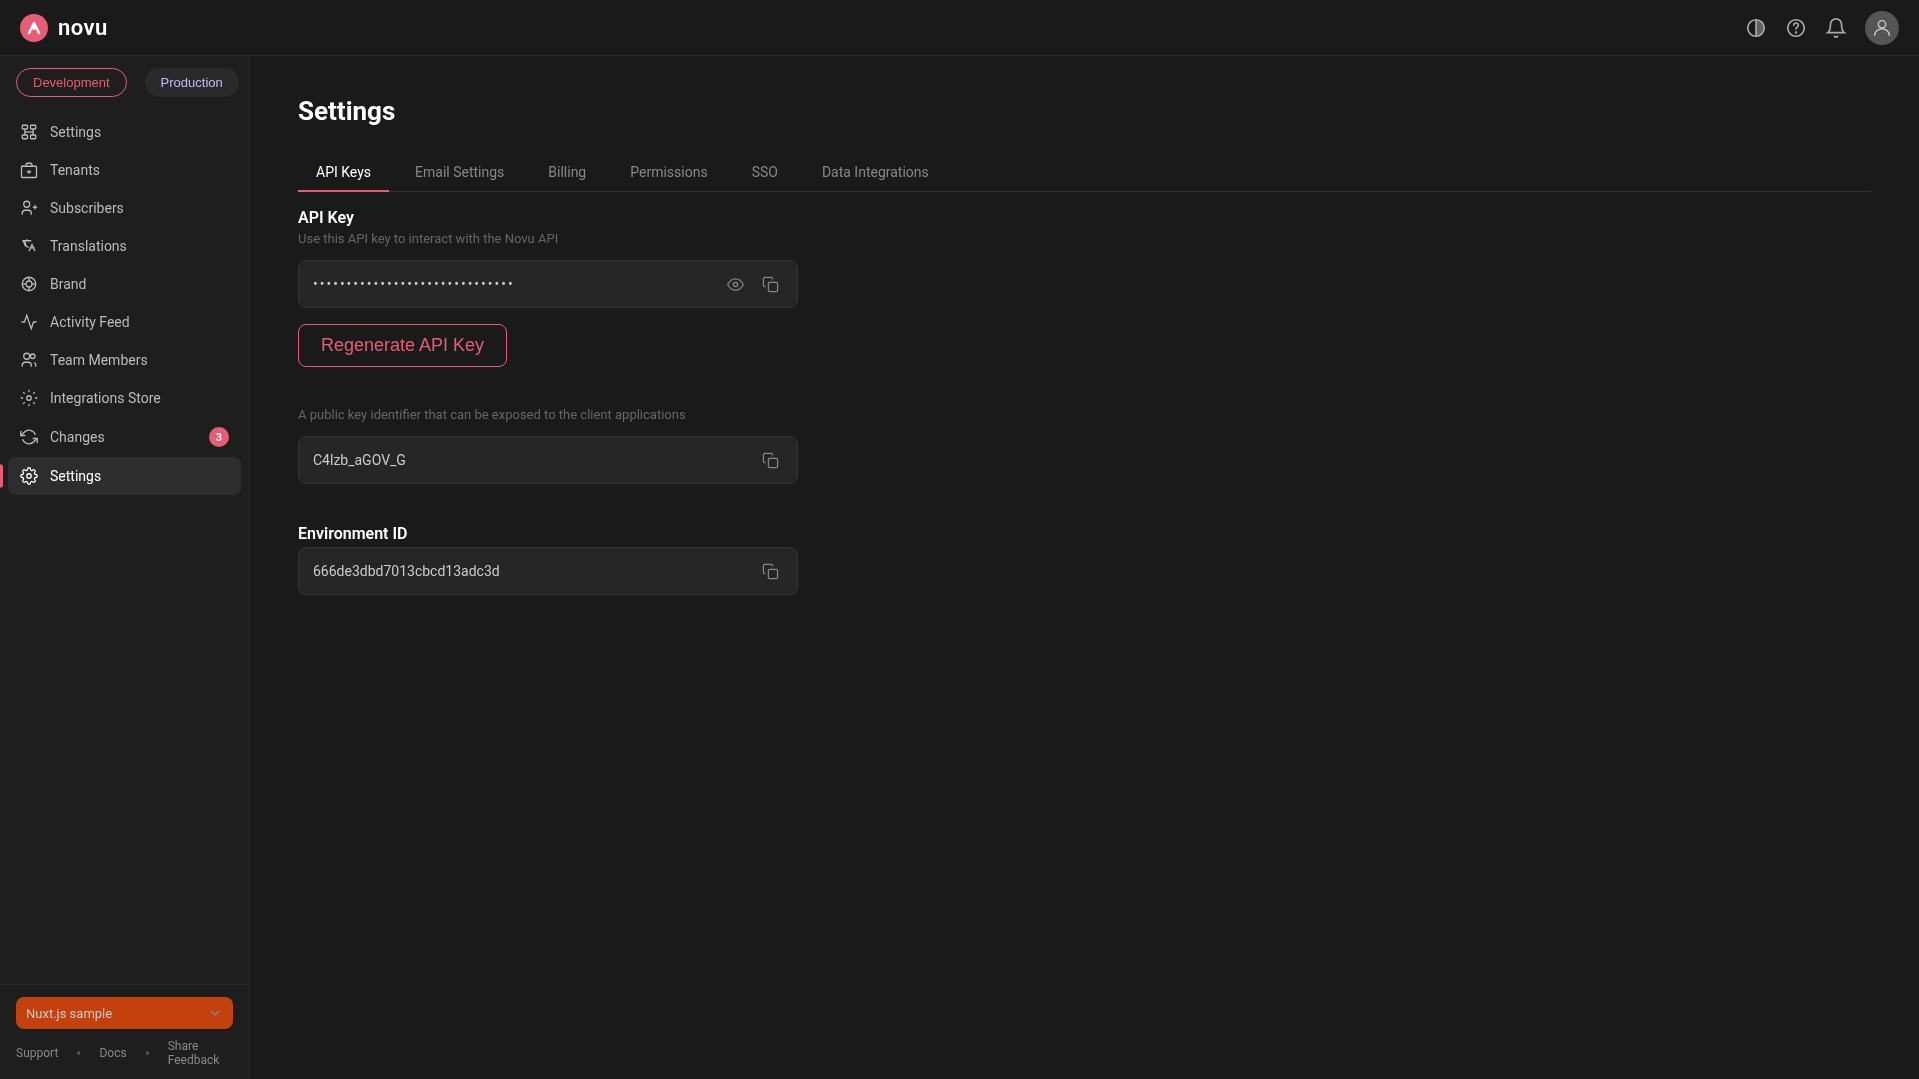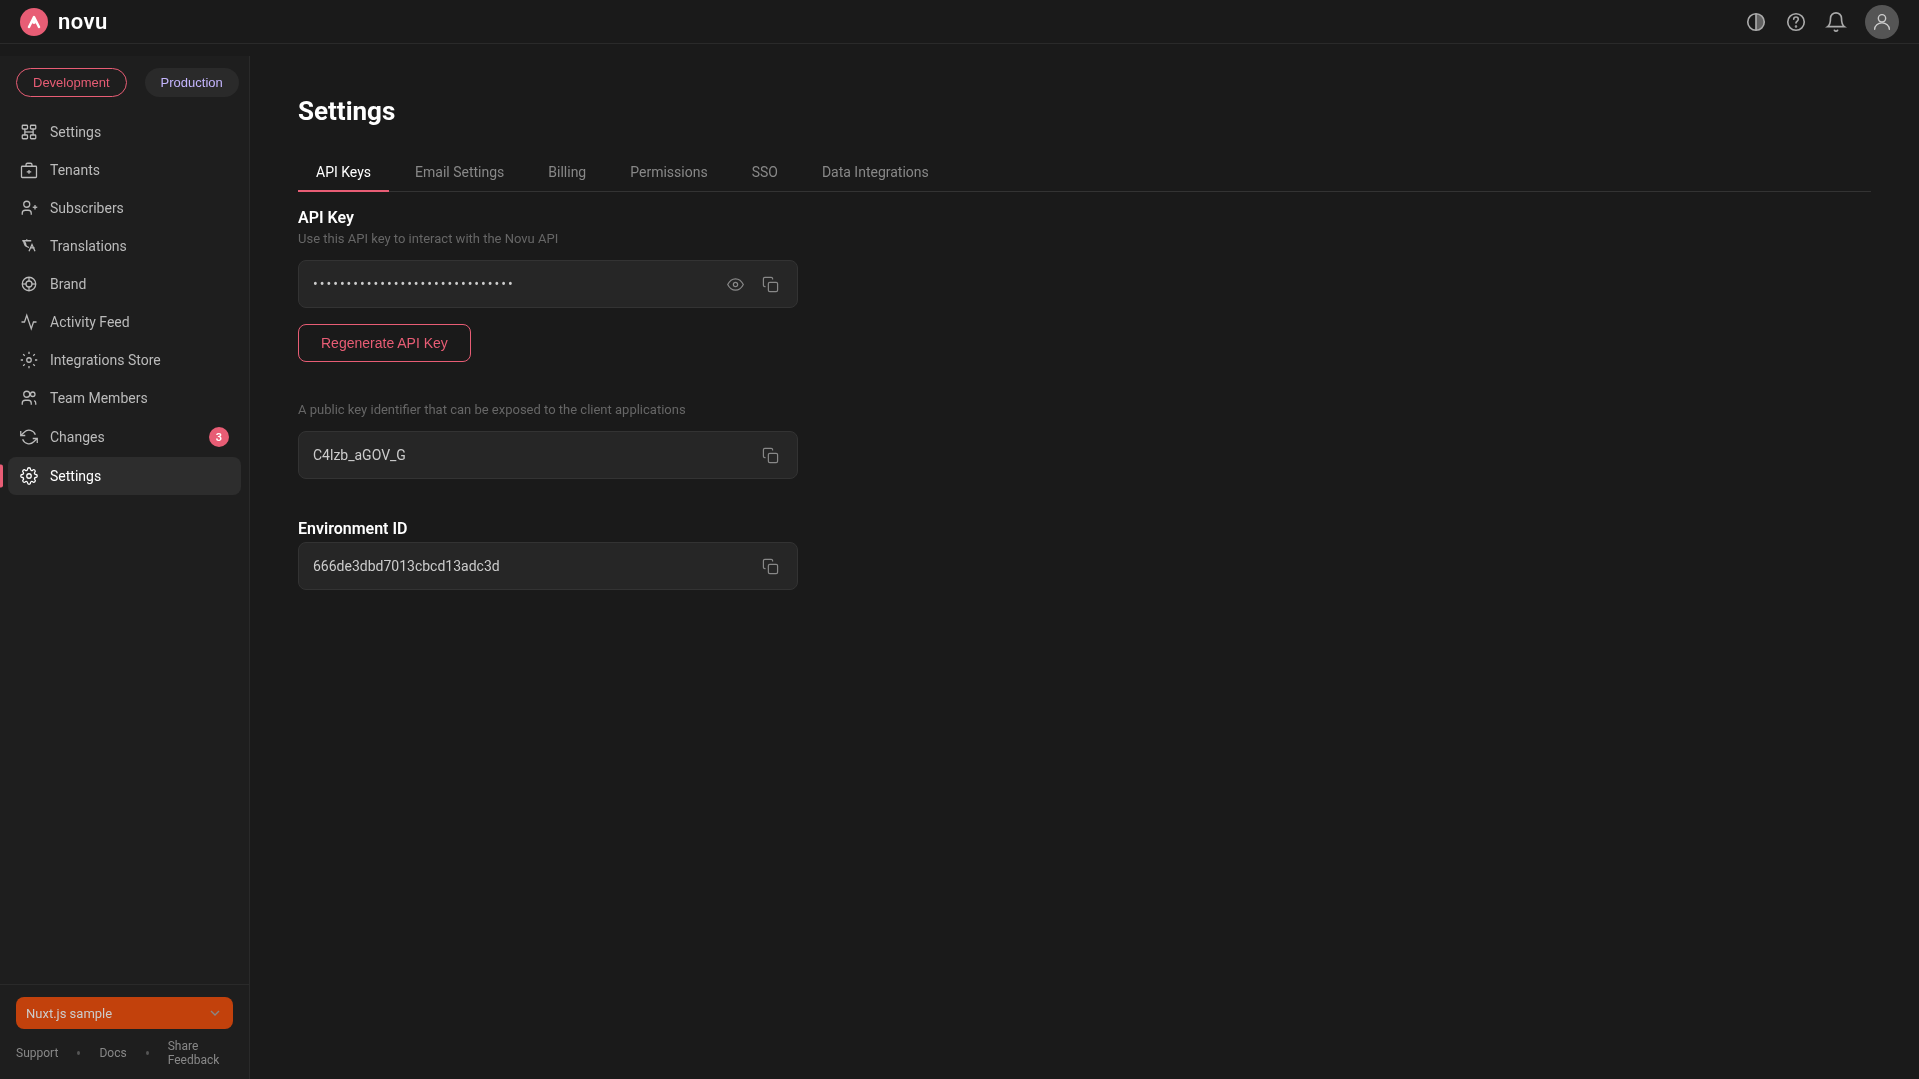--- a/index.html
+++ b/index.html
@@ -11,21 +11,21 @@
       height: 1079px;
       overflow: hidden;
       display: flex;
       flex-direction: column;
     }
 
     
     .topbar {
       position: fixed;
       top: 0; left: 0; right: 0;
-      height: 44px;
+      height: 56px;
       background: #1a1a1a;
       display: flex;
       align-items: center;
       justify-content: space-between;
       padding: 0 20px;
       z-index: 100;
       border-bottom: 1px solid #2a2a2a;
     }
     .topbar-left {
       display: flex;
@@ -312,21 +312,21 @@
     }
 
     
     .regen-btn {
       margin-top: 16px;
       padding: 10px 22px;
       border: 1.5px solid #e85d75;
       background: transparent;
       color: #e85d75;
       border-radius: 8px;
-      font-size: 14px;
+      font-size: 18px;
       font-weight: 500;
       cursor: pointer;
       transition: background 0.15s;
     }
   </style>
 </head>
 <body>
 
 <div class="topbar">
   <div class="topbar-left">
@@ -448,37 +448,37 @@
           <svg viewBox="0 0 24 24" fill="none" stroke="currentColor" stroke-width="1.7">
               <polyline points="22 12 18 12 15 21 9 3 6 12 2 12"></polyline>
             </svg>
         </span>
         <span>Activity Feed</span>
       </div>
 
       <div class="nav-item">
         <span class="nav-icon">
           <svg viewBox="0 0 24 24" fill="none" stroke="currentColor" stroke-width="1.7">
-              <circle cx="12" cy="12" r="3"></circle>
-              <path d="M12 1v3M12 20v3M4.22 4.22l2.12 2.12M17.66 17.66l2.12 2.12M1 12h3M20 12h3M4.22 19.78l2.12-2.12M17.66 6.34l2.12-2.12"></path>
-            </svg>
-        </span>
-        <span>Integrations Store</span>
-      </div>
-
-      <div class="nav-item">
-        <span class="nav-icon">
-          <svg viewBox="0 0 24 24" fill="none" stroke="currentColor" stroke-width="1.7">
               <circle cx="9" cy="7" r="4"></circle>
               <path d="M3 21v-2a4 4 0 0 1 4-4h4a4 4 0 0 1 4 4v2"></path>
               <circle cx="17" cy="7" r="3"></circle>
               <path d="M21 21v-2a4 4 0 0 0-2-3.5"></path>
             </svg>
         </span>
         <span>Team Members</span>
+      </div>
+
+      <div class="nav-item">
+        <span class="nav-icon">
+          <svg viewBox="0 0 24 24" fill="none" stroke="currentColor" stroke-width="1.7">
+              <circle cx="12" cy="12" r="3"></circle>
+              <path d="M12 1v3M12 20v3M4.22 4.22l2.12 2.12M17.66 17.66l2.12 2.12M1 12h3M20 12h3M4.22 19.78l2.12-2.12M17.66 6.34l2.12-2.12"></path>
+            </svg>
+        </span>
+        <span>Integrations Store</span>
       </div>
 
       <div class="nav-item">
         <span class="nav-icon">
           <svg viewBox="0 0 24 24" fill="none" stroke="currentColor" stroke-width="1.7">
               <polyline points="1 4 1 10 7 10"></polyline>
               <polyline points="23 20 23 14 17 14"></polyline>
               <path d="M20.49 9A9 9 0 0 0 5.64 5.64L1 10m22 4-4.64 4.36A9 9 0 0 1 3.51 15"></path>
             </svg>
         </span>

